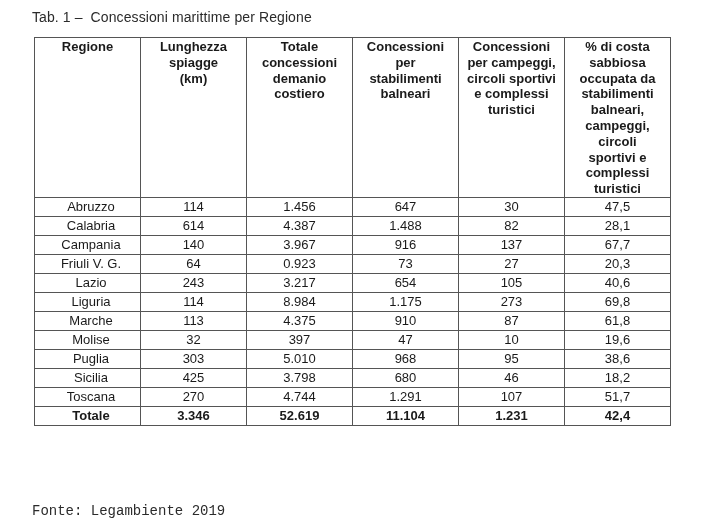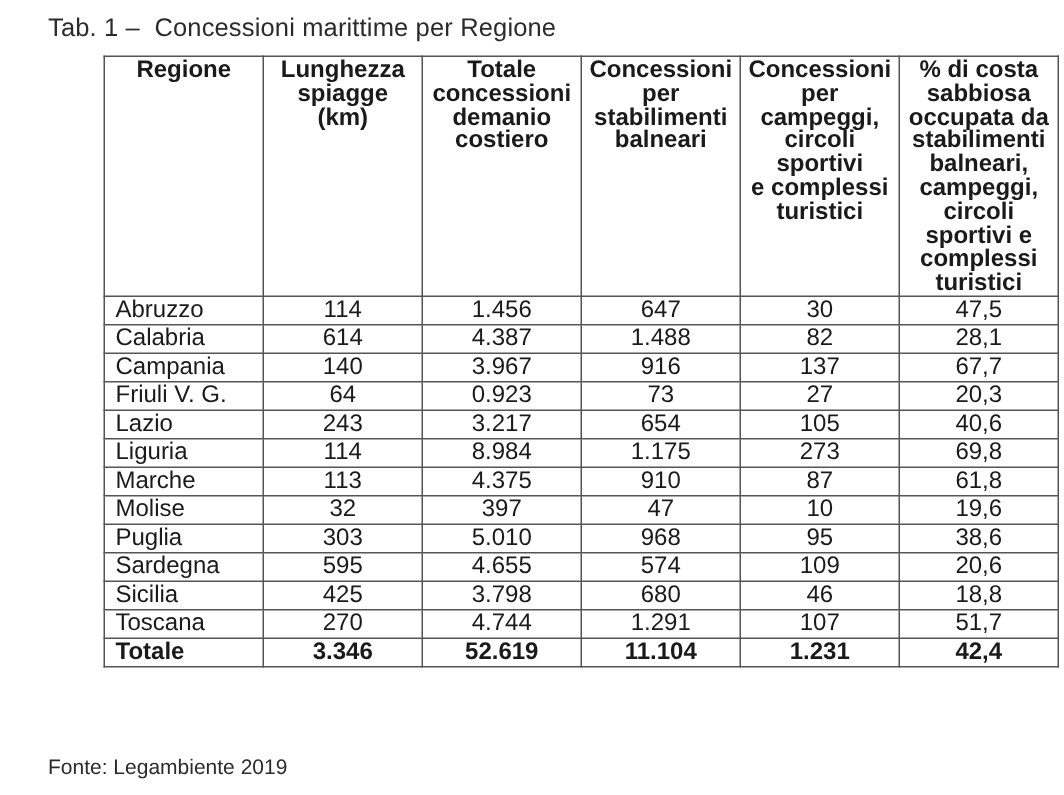--- a/index.html
+++ b/index.html
@@ -3,60 +3,59 @@
 <meta charset="utf-8">
 <style>
   html, body { margin: 0; padding: 0; background: #ffffff; }
   body {
     width: 709px; height: 530px; position: relative; overflow: hidden;
     font-family: "Liberation Sans", "DejaVu Sans", sans-serif;
     color: #1a1a1a;
   }
   .title {
     position: absolute; left: 32px; top: 9px;
-    font-size: 17px; font-weight: normal; color: #2b2b2b; letter-spacing: 0.1px;
+    font-size: 14px; font-weight: normal; color: #2b2b2b; letter-spacing: 0.1px;
     white-space: pre;
   }
   table.tab {
     position: absolute; left: 34px; top: 37px;
     border-collapse: collapse;
-    font-size: 16px;
+    font-size: 13px;
     table-layout: fixed;
-    margin-left: 35px;
   }
   table.tab th, table.tab td {
     border: 1px solid #555555;
     padding: 0;
   }
   table.tab th {
     vertical-align: top;
     font-weight: bold;
     text-align: center;
     line-height: 15.8px;
     padding-top: 1px;
     height: 145px;
     color: #1a1a1a;
   }
   table.tab td {
     height: 18px;
     line-height: 18px;
     text-align: center;
     color: #1a1a1a;
   }
-  table.tab td.region { text-align: left; padding-left: 7px; }
+  table.tab td.region { text-align: center; padding-left: 7px; }
   table.tab tr.total td { font-weight: bold; }
   col.c1 { width: 106px; }
   col.c2 { width: 106px; }
   col.c3 { width: 106px; }
   col.c4 { width: 106px; }
   col.c5 { width: 106px; }
   col.c6 { width: 106px; }
   .source {
     position: absolute; left: 32px; top: 503px;
-    font-size: 14px; color: #2b2b2b;
+    font-size: 14px; color: #2b2b2b; font-family: Liberation Mono, monospace;
   }
 </style>
 </head>
 <body>
 
 <div class="title">Tab. 1 –  Concessioni marittime per Regione</div>
 
 <table class="tab">
   <colgroup>
     <col class="c1">
@@ -143,34 +142,26 @@
       </tr>
       <tr>
         <td class="region">Puglia</td>
         <td>303</td>
         <td>5.010</td>
         <td>968</td>
         <td>95</td>
         <td>38,6</td>
       </tr>
       <tr>
-        <td class="region">Sardegna</td>
-        <td>595</td>
-        <td>4.655</td>
-        <td>574</td>
-        <td>109</td>
-        <td>20,6</td>
-      </tr>
-      <tr>
         <td class="region">Sicilia</td>
         <td>425</td>
         <td>3.798</td>
         <td>680</td>
         <td>46</td>
-        <td>18,8</td>
+        <td>18,2</td>
       </tr>
       <tr>
         <td class="region">Toscana</td>
         <td>270</td>
         <td>4.744</td>
         <td>1.291</td>
         <td>107</td>
         <td>51,7</td>
       </tr>
       <tr class="total">

